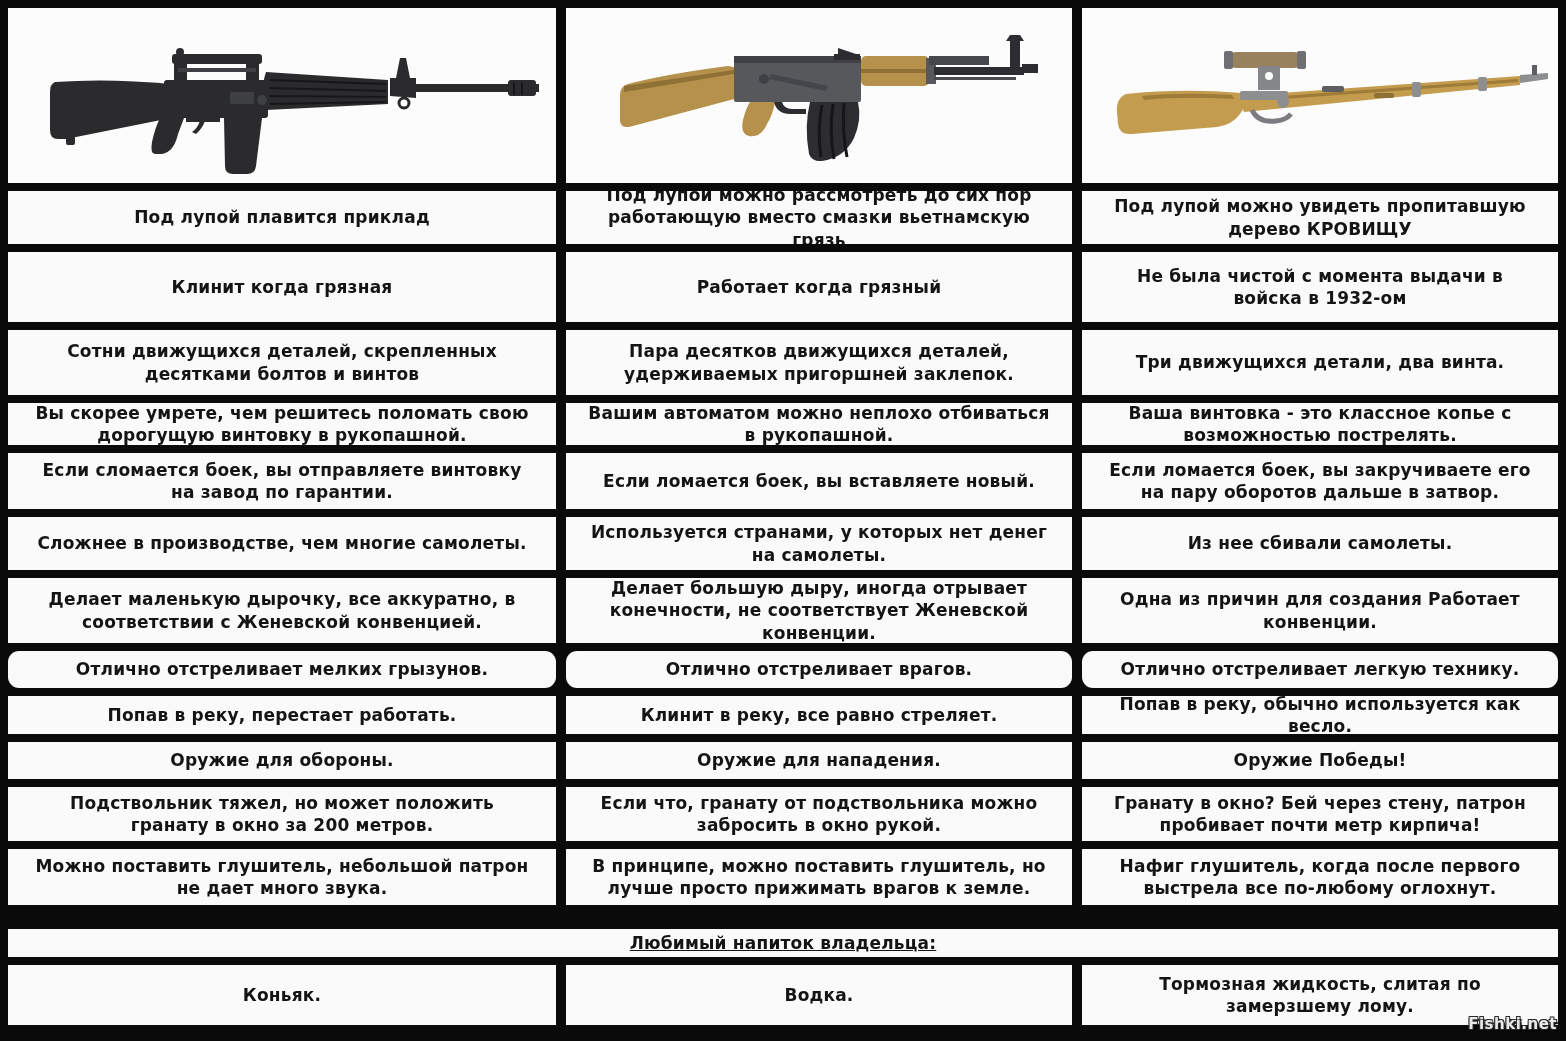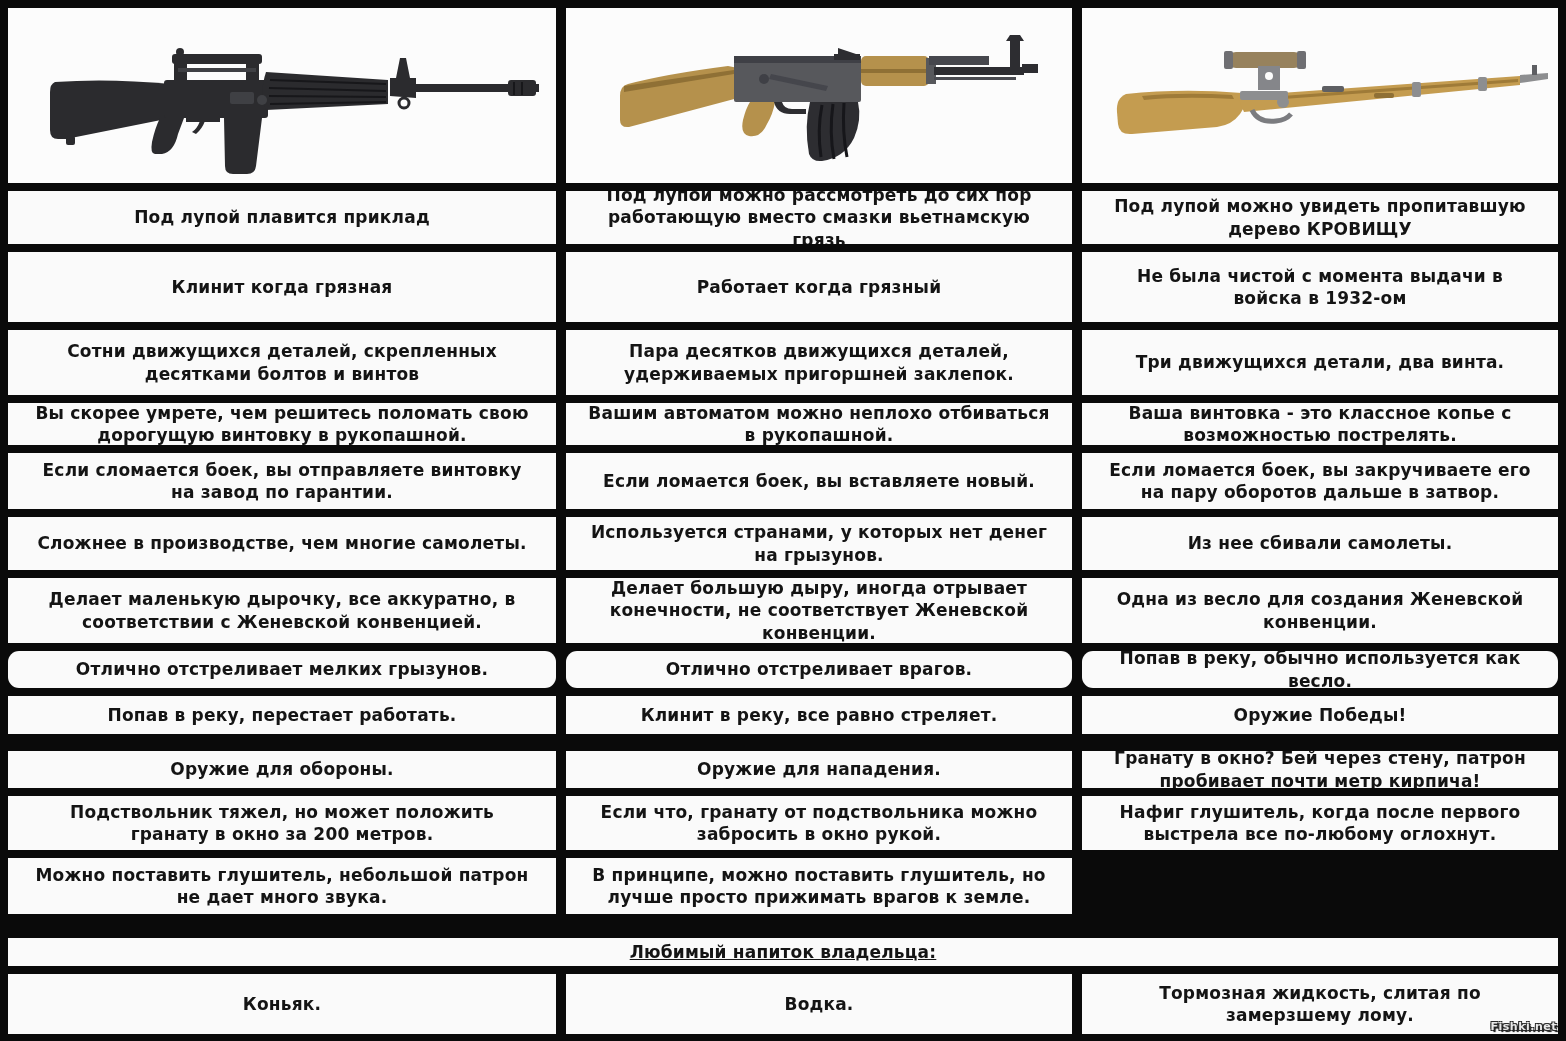--- a/index.html
+++ b/index.html
@@ -35,29 +35,29 @@
   .col .cell:nth-child(1){height:175px;}
   .col .cell:nth-child(2){height:53px;}
   .col .cell:nth-child(3){height:70px;}
   .col .cell:nth-child(4){height:65px;}
   .col .cell:nth-child(5){height:42px;}
   .col .cell:nth-child(6){height:56px;}
   .col .cell:nth-child(7){height:53px;}
   .col .cell:nth-child(8){height:65px;}
   .col .cell:nth-child(9){height:37px;border-radius:11px;}
   .col .cell:nth-child(10){height:38px;}
-  .col .cell:nth-child(11){height:37px;margin-top:9px;}
+  .col .cell:nth-child(11){height:37px;}
   .col .cell:nth-child(12){height:54px;}
   .col .cell:nth-child(13){height:56px;}
   .merged-row{height:28px;margin-top:24px;text-decoration:underline;}
   .drinks{margin-top:8px;border-radius:16px;}
   .drinks .cell{height:60px;}
   .watermark{
     position:absolute;right:9px;bottom:8px;
-    font-size:11px;font-weight:bold;
+    font-size:15px;font-weight:bold;
     color:#e9e9e9;
     text-shadow:-1px -1px 0 #2a2a2a,1px -1px 0 #2a2a2a,-1px 1px 0 #2a2a2a,1px 1px 0 #2a2a2a,2px 2px 1px #000;
     letter-spacing:0.5px;
   }
 </style>
 </head>
 <body>
 
 <div class="poster">
 
@@ -148,21 +148,21 @@
             <path d="M267 96 Q263 124 268 151"></path>
             <path d="M278 95 Q276 124 281 149"></path>
           </g>
         </svg>
       </div>
       <div class="cell">Под лупой можно рассмотреть до сих пор работающую вместо смазки вьетнамскую грязь</div>
       <div class="cell">Работает когда грязный</div>
       <div class="cell">Пара десятков движущихся деталей, удерживаемых пригоршней заклепок.</div>
       <div class="cell">Вашим автоматом можно неплохо отбиваться в рукопашной.</div>
       <div class="cell">Если ломается боек, вы вставляете новый.</div>
-      <div class="cell">Используется странами, у которых нет денег на грызунов.</div>
+      <div class="cell">Используется странами, у которых нет денег на самолеты.</div>
       <div class="cell">Делает большую дыру, иногда отрывает конечности, не соответствует Женевской конвенции.</div>
       <div class="cell">Отлично отстреливает врагов.</div>
       <div class="cell">Клинит в реку, все равно стреляет.</div>
       <div class="cell">Оружие для нападения.</div>
       <div class="cell">Если что, гранату от подствольника можно забросить в окно рукой.</div>
       <div class="cell">В принципе, можно поставить глушитель, но лучше просто прижимать врагов к земле.</div>
     </div>
 
     <div class="col">
       <div class="cell img-cell">
@@ -192,21 +192,22 @@
           <rect x="240" y="78" width="22" height="6" rx="2" fill="#5e5f63"></rect>
           <rect x="292" y="85" width="20" height="5" rx="2" fill="#8f7035"></rect>
         </svg>
       </div>
       <div class="cell">Под лупой можно увидеть пропитавшую дерево КРОВИЩУ</div>
       <div class="cell">Не была чистой с момента выдачи в войска в 1932-ом</div>
       <div class="cell">Три движущихся детали, два винта.</div>
       <div class="cell">Ваша винтовка - это классное копье с возможностью пострелять.</div>
       <div class="cell">Если ломается боек, вы закручиваете его на пару оборотов дальше в затвор.</div>
       <div class="cell">Из нее сбивали самолеты.</div>
-      <div class="cell">Одна из весло для создания Женевской конвенции.</div>
+      <div class="cell">Одна из причин для создания Работает конвенции.</div>
+      <div class="cell">Отлично отстреливает легкую технику.</div>
       <div class="cell">Попав в реку, обычно используется как весло.</div>
       <div class="cell">Оружие Победы!</div>
       <div class="cell">Гранату в окно? Бей через стену, патрон пробивает почти метр кирпича!</div>
       <div class="cell">Нафиг глушитель, когда после первого выстрела все по-любому оглохнут.</div>
     </div>
 
   </div>
 
   <div class="cell merged-row">Любимый напиток владельца:</div>
 

